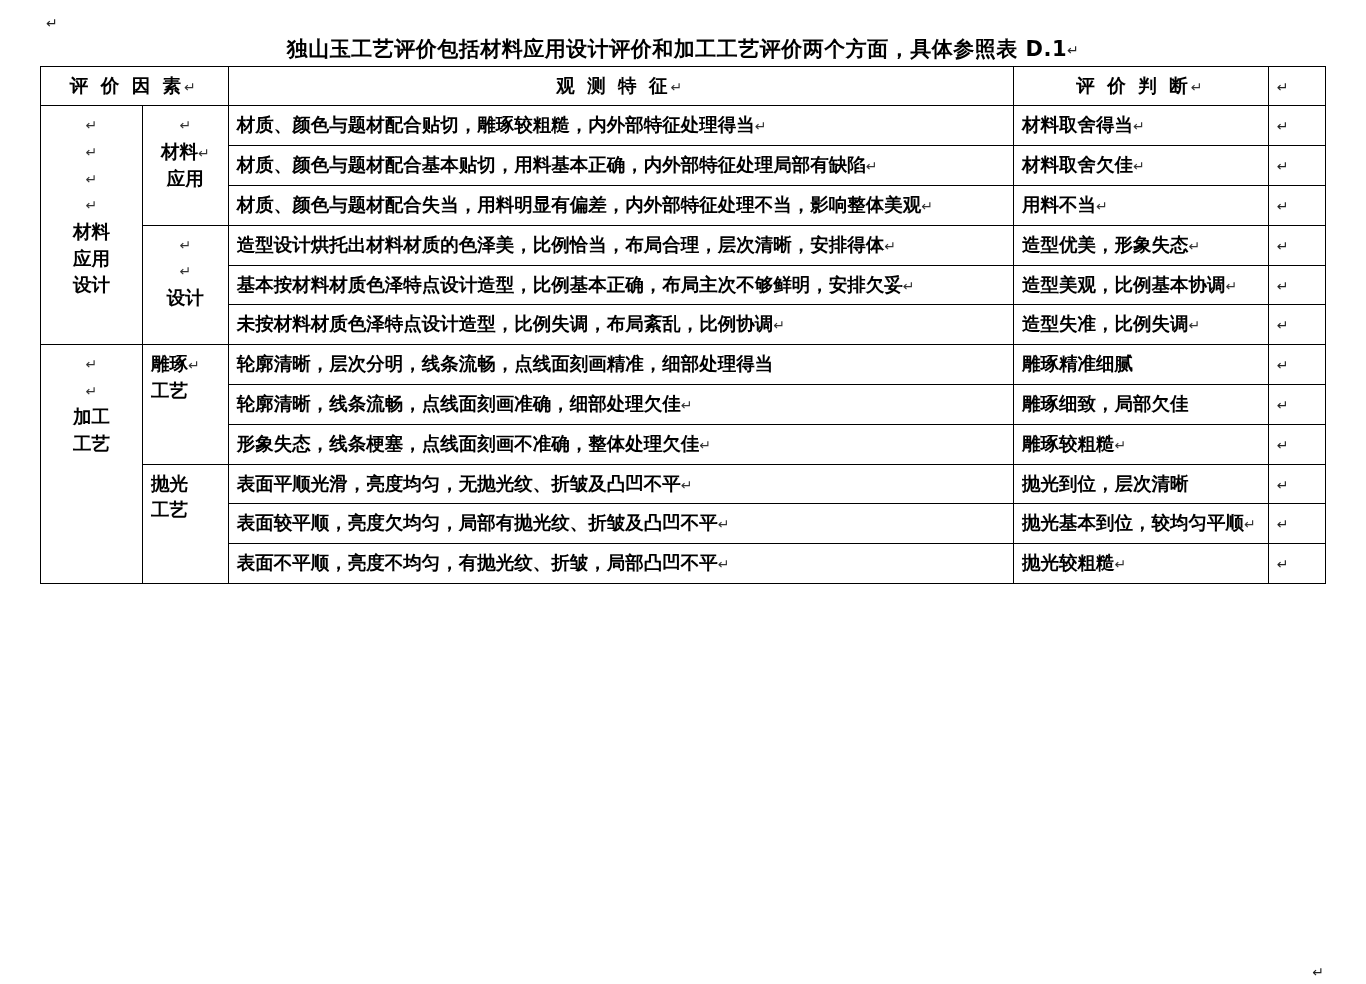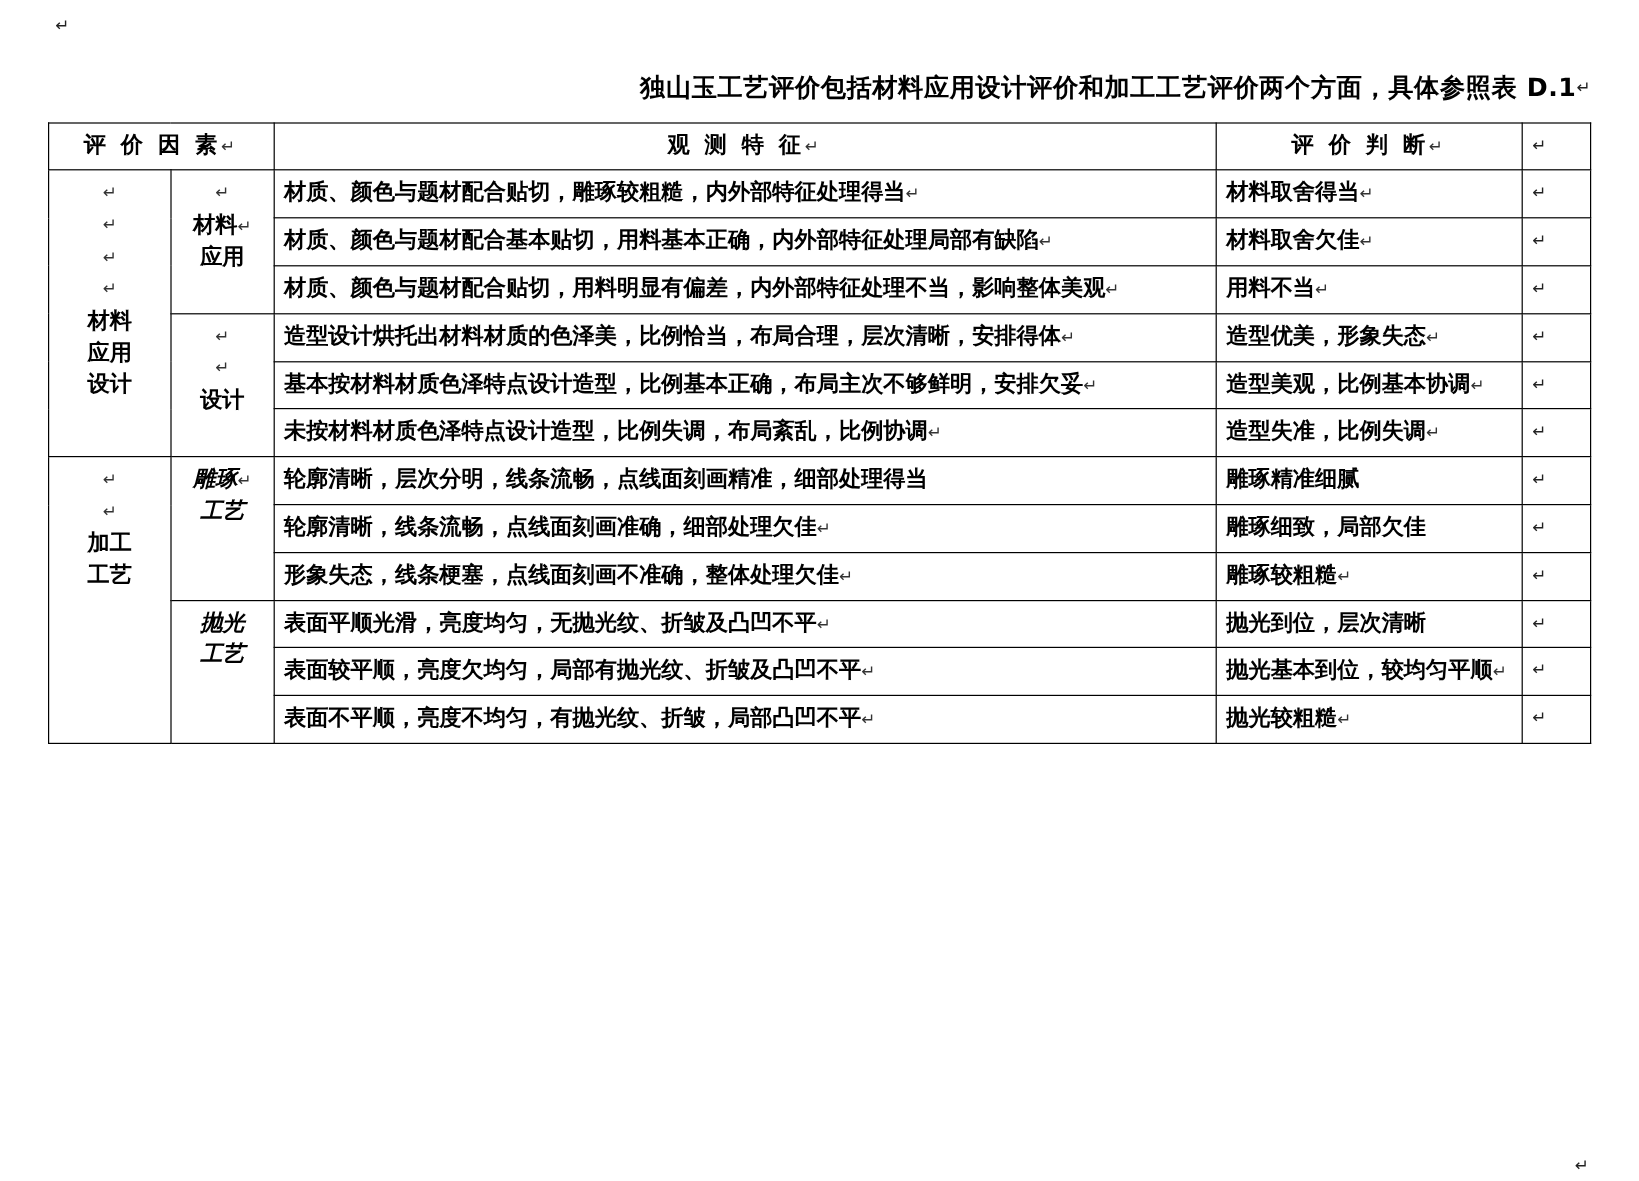--- a/index.html
+++ b/index.html
@@ -37,61 +37,59 @@
     vertical-align: middle;
   }
   .para-mark-left {
     margin-top: 14px;
     margin-left: 6px;
     font-size: 14px;
     color: #333;
     height: 18px;
   }
   .intro {
-    margin-top: 26px;
+    margin-top: 2px;
     font-size: 21px;
     font-weight: 700;
-    text-align: right;
+    text-align: center;
     letter-spacing: 0.5px;
     line-height: 1.5;
   }
   .table-caption {
     text-align: center;
     font-size: 20px;
     font-weight: 700;
     margin-top: 8px;
     margin-bottom: 8px;
     letter-spacing: 1px;
   }
   table.eval {
     border-collapse: collapse;
     width: 1286px;
-    margin: 12px auto;
+    margin: 0 auto;
     table-layout: fixed;
     padding-left: 48px;
   }
   table.eval td {
     border: 1.5px solid #000;
     padding: 6px 8px;
     font-size: 18.5px;
     line-height: 1.45;
     vertical-align: top;
     font-weight: 600;
   }
   td.hdr {
     text-align: center;
     font-weight: 700;
     letter-spacing: 3px;
     padding: 8px 6px;
   }
   td.ctr {
-    text-align: center;
     vertical-align: middle;
     font-weight: 700;
-    font-style: italic;
   }
   td.ctr-top {
     text-align: center;
     vertical-align: top;
     font-weight: 700;
   }
   td.grp {
     text-align: center;
     vertical-align: middle;
     font-weight: 700;
@@ -192,21 +190,21 @@
         <td class="mark-col"><span class="pilcrow">↵</span></td>
       </tr>
 
       <tr>
         <td><span>材质、颜色与题材配合基本贴切，用料基本正确，内外部特征处理局部有缺陷</span><span class="mark-inline">↵</span></td>
         <td><span>材料取舍欠佳</span><span class="mark-inline">↵</span></td>
         <td class="mark-col"><span class="pilcrow">↵</span></td>
       </tr>
 
       <tr>
-        <td><span>材质、颜色与题材配合贴切，用料明显有偏差，内外部特征处理不当，影响整体美观</span><span class="mark-inline">↵</span></td>
+        <td><span>材质、颜色与题材配合失当，用料明显有偏差，内外部特征处理不当，影响整体美观</span><span class="mark-inline">↵</span></td>
         <td><span>用料不当</span><span class="mark-inline">↵</span></td>
         <td class="mark-col"><span class="pilcrow">↵</span></td>
       </tr>
 
       <tr>
         <td class="ctr-top" rowspan="3">
           <span class="stack-mark">↵</span>
           <span class="stack-mark">↵</span>
           <div>设计</div>
         </td>

